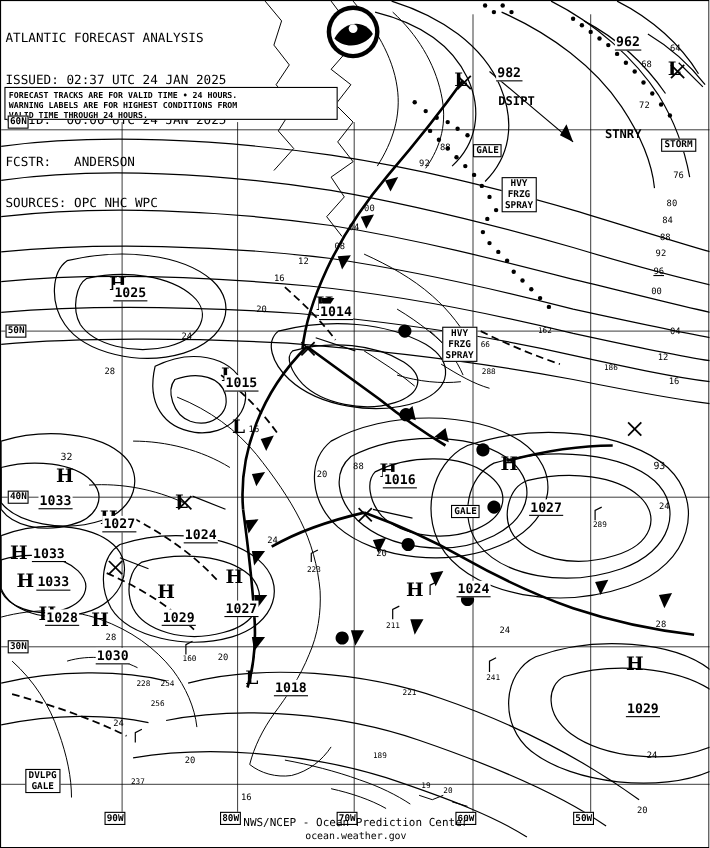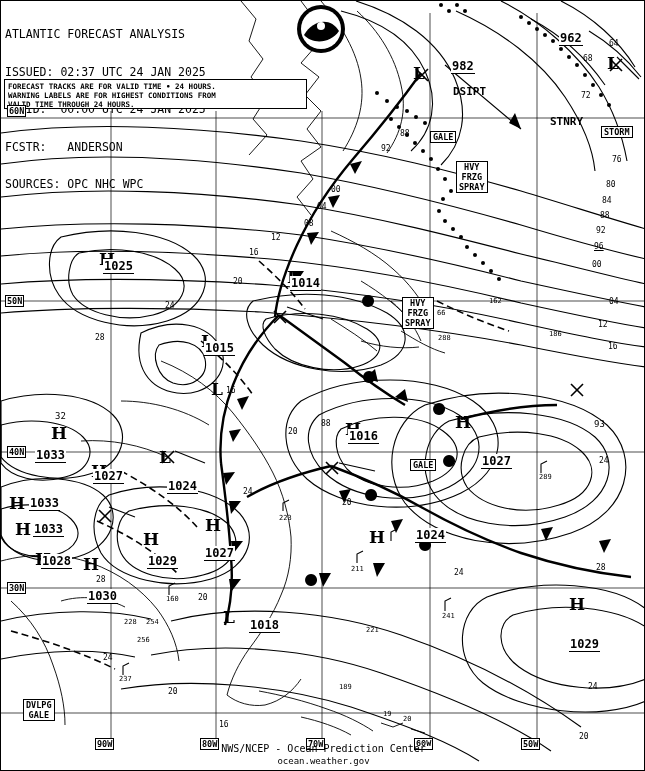--- a/index.html
+++ b/index.html
@@ -408,21 +408,21 @@
   <div class="abs lbl" style="left:452px; top:84px;">DSIPT</div>
   <div class="abs lbl" style="left:549px; top:114px;">STNRY</div>
   <div class="abs num" style="left:54px;  top:410px;">32</div>
   <div class="abs num" style="left:593px; top:418px;">93</div>
   <div class="abs tiny" style="left:538px; top:472px;">289</div>
   <div class="abs tiny" style="left:278px; top:513px;">223</div>
   <div class="abs tiny" style="left:350px; top:564px;">211</div>
   <div class="abs tiny" style="left:441px; top:611px;">241</div>
   <div class="abs tiny" style="left:365px; top:625px;">221</div>
   <div class="abs tiny" style="left:338px; top:682px;">189</div>
-  <div class="abs tiny" style="left:118px; top:674px;text-align:center;">237</div>
+  <div class="abs tiny" style="left:118px; top:706px;text-align:center;">237</div>
   <div class="abs tiny" style="left:136px; top:604px;margin-top:31px;">256</div>
   <div class="abs tiny" style="left:145px; top:617px;">254</div>
   <div class="abs tiny" style="left:123px; top:617px;">228</div>
   <div class="abs tiny" style="left:165px; top:594px;">160</div>
   <div class="abs tiny" style="left:516px; top:329px;margin-left:32px;">186</div>
   <div class="abs tiny" style="left:488px; top:296px;">162</div>
   <div class="abs tiny" style="left:437px; top:333px;">288</div>
   <div class="abs tiny" style="left:436px; top:308px;">66</div>
 
   <div class="abs small" style="left:330px; top:184px;">00</div>

